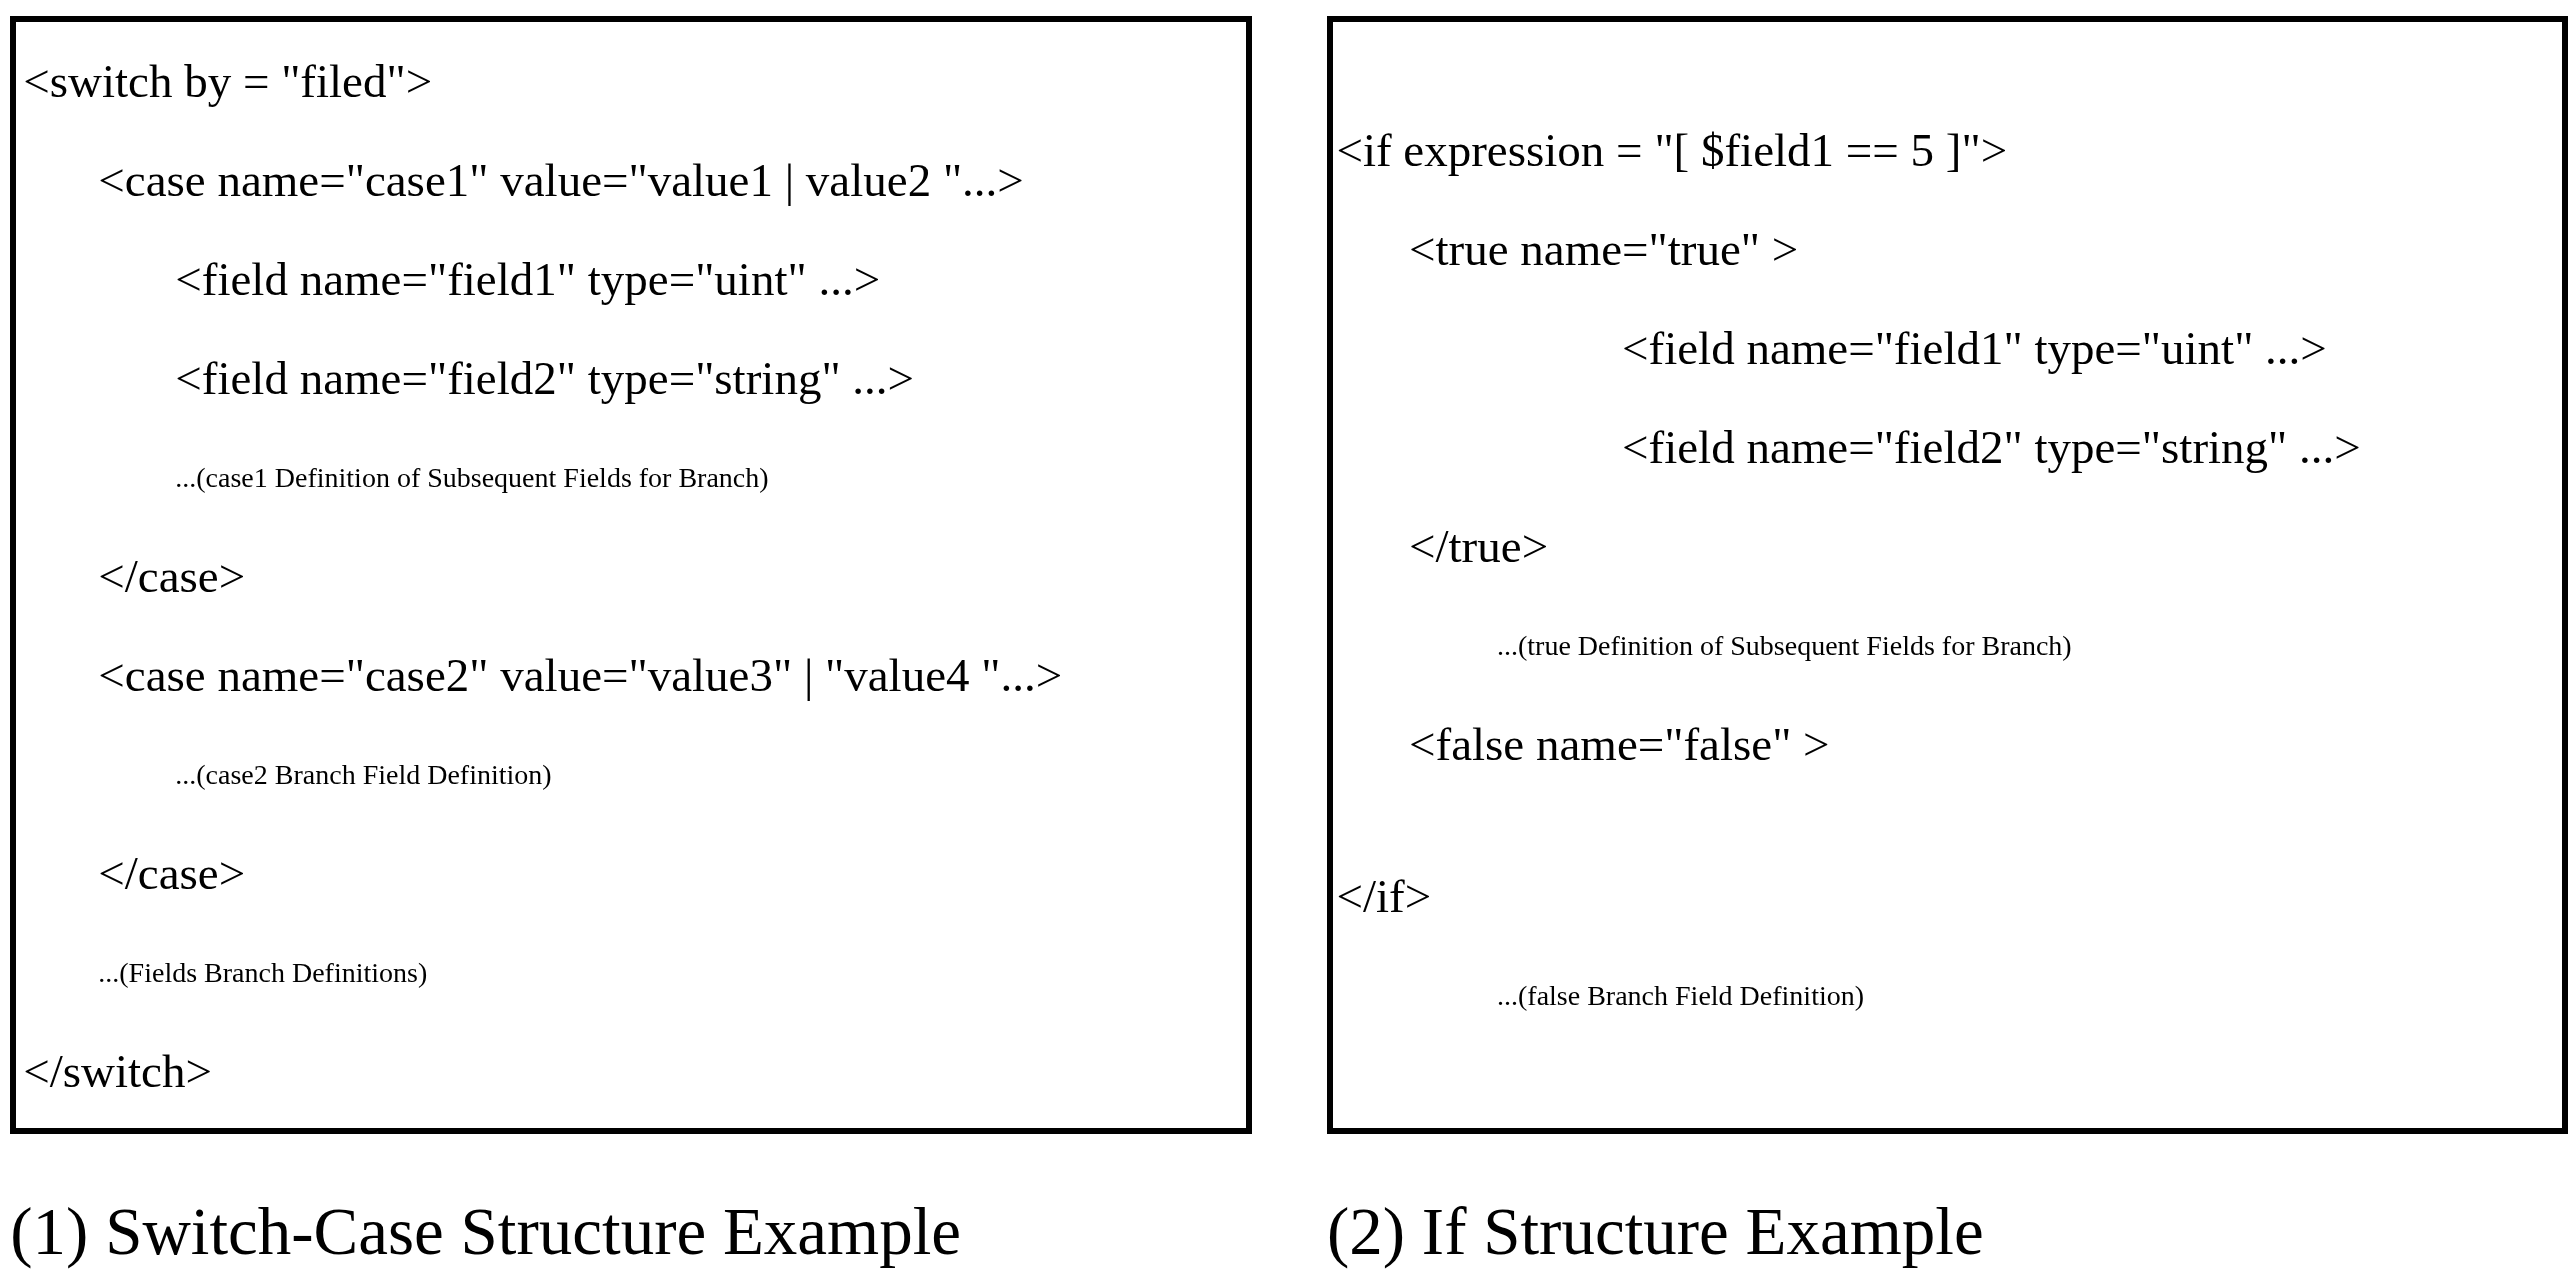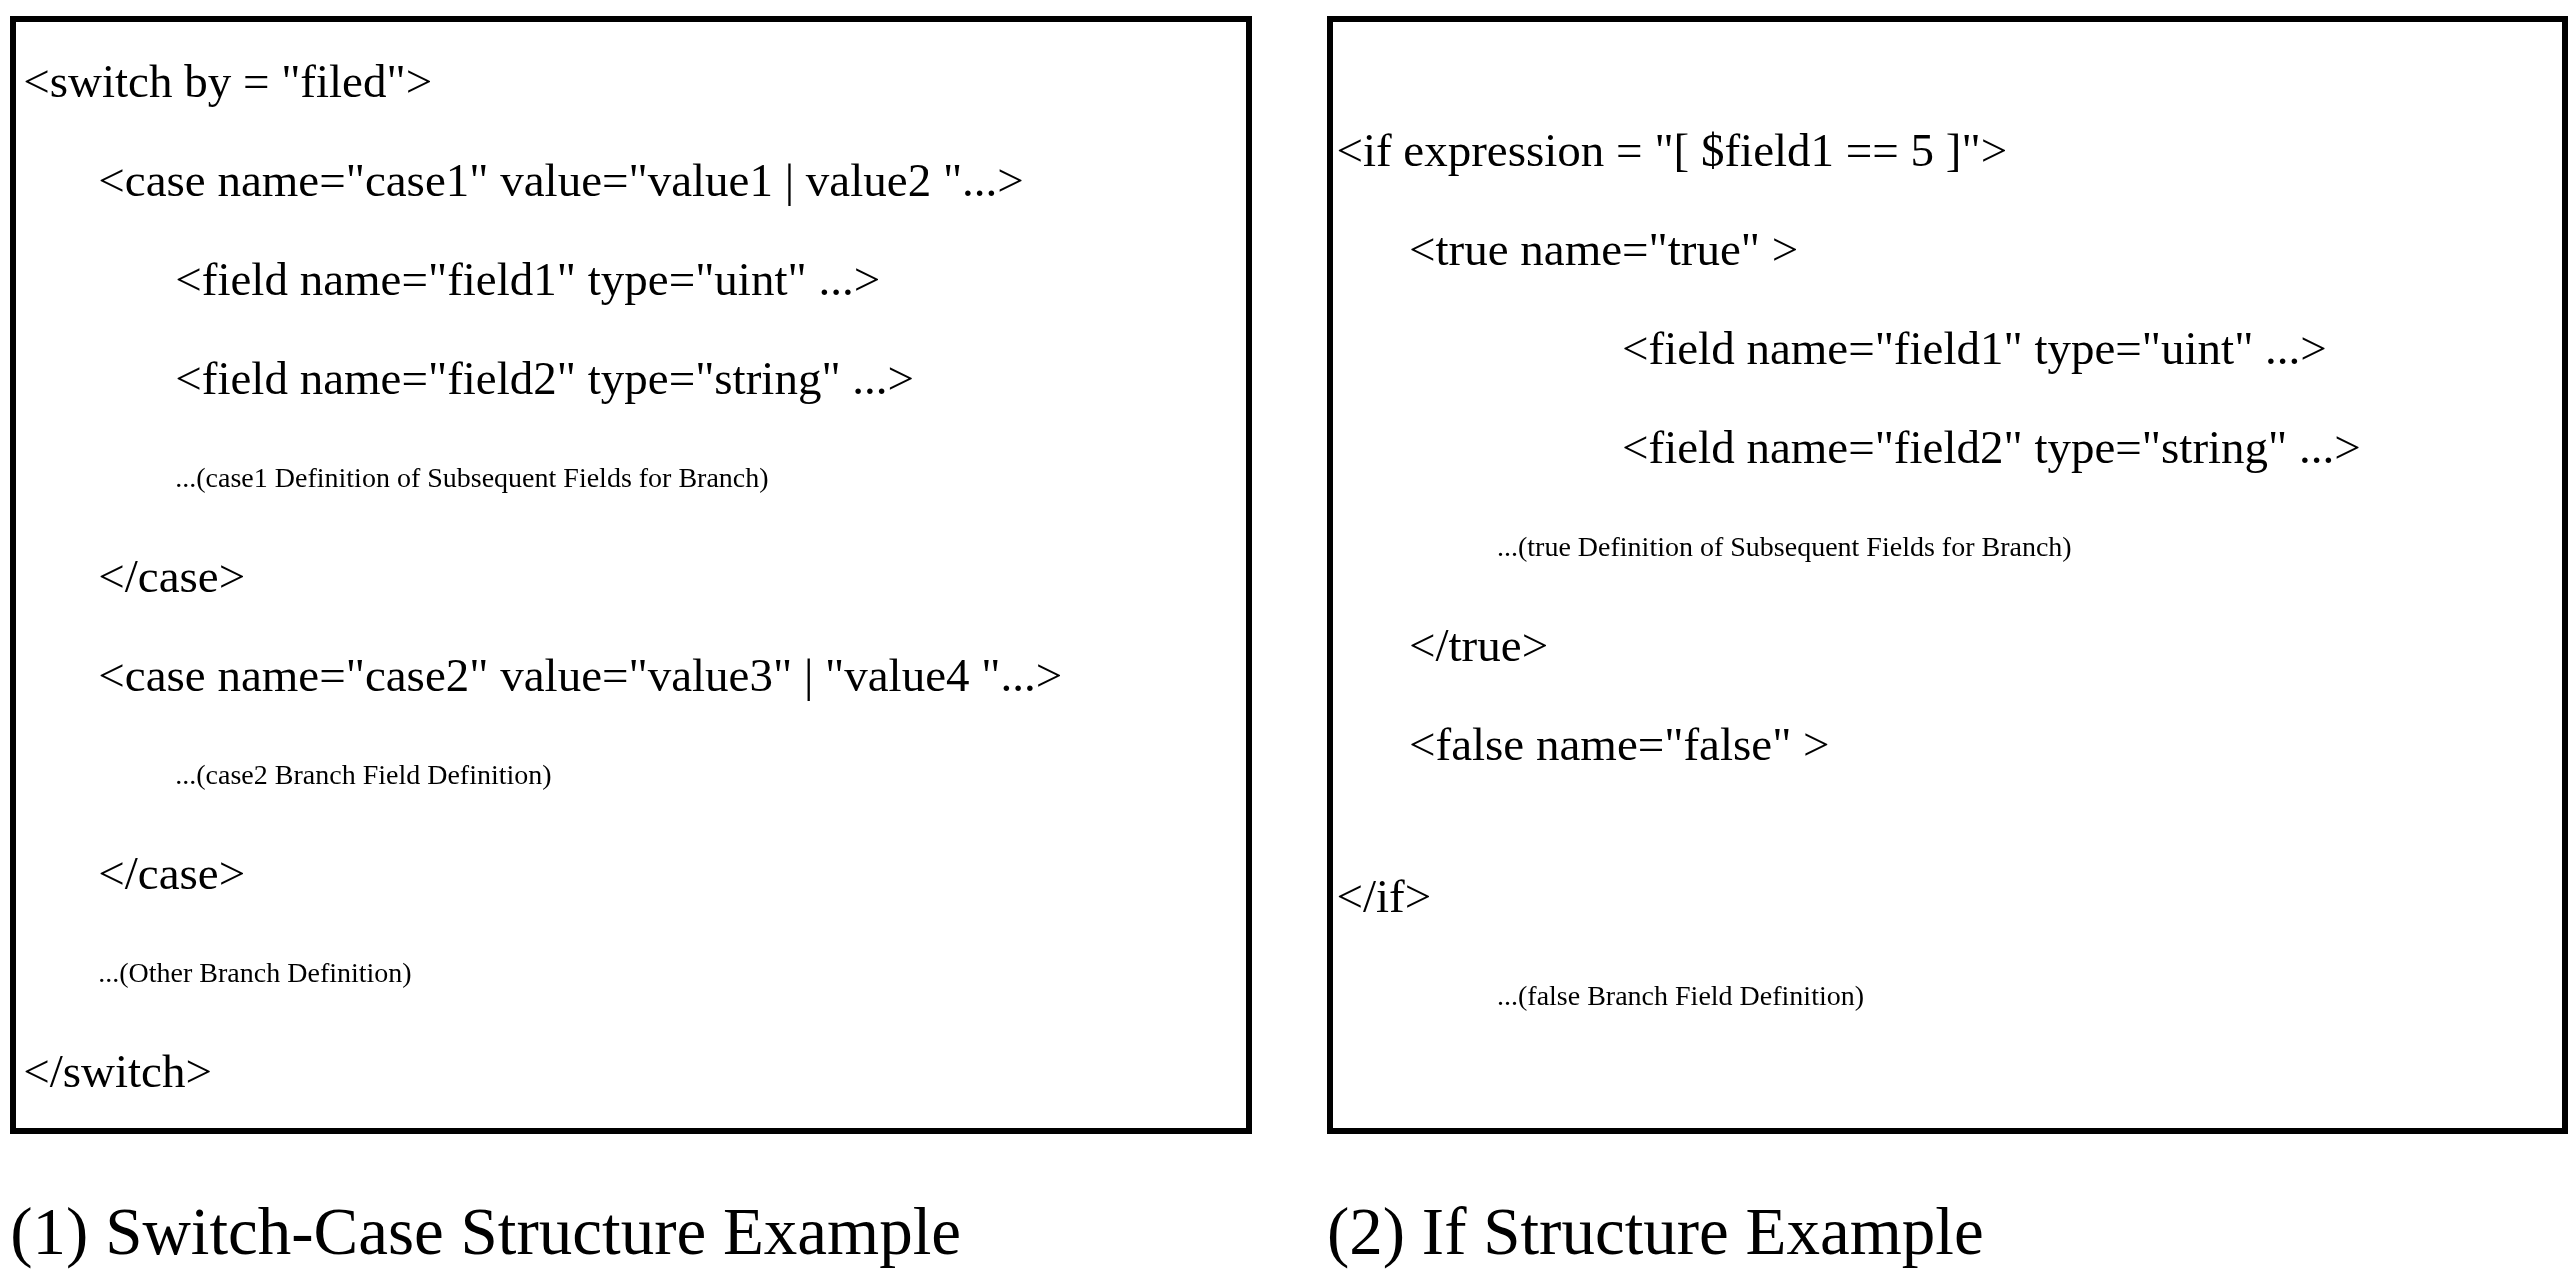--- a/index.html
+++ b/index.html
@@ -64,36 +64,36 @@
       <div class="code-lines">
           <div class="code-line ind-0">&lt;switch by = "filed"&gt;</div>
           <div class="code-line ind-1">&lt;case name="case1" value="value1 | value2 "...&gt;</div>
           <div class="code-line ind-2">&lt;field name="field1" type="uint" ...&gt;</div>
           <div class="code-line ind-2">&lt;field name="field2" type="string" ...&gt;</div>
           <div class="code-line ind-2 small">...(case1 Definition of Subsequent Fields for Branch)</div>
           <div class="code-line ind-1">&lt;/case&gt;</div>
           <div class="code-line ind-1">&lt;case name="case2" value="value3" | "value4 "...&gt;</div>
           <div class="code-line ind-2 small">...(case2 Branch Field Definition)</div>
           <div class="code-line ind-1">&lt;/case&gt;</div>
-          <div class="code-line ind-1 small">...(Other Branch Definition)</div>
+          <div class="code-line ind-1 small">...(Fields Branch Definitions)</div>
           <div class="code-line ind-0">&lt;/switch&gt;</div>
         </div>
     </div>
     <div class="caption">(1) Switch-Case Structure Example</div>
   </section>
 
   <section class="panel panel-right">
     <div class="code-box">
       <div class="code-lines">
           <div class="code-line ind-0">&lt;if expression = "[ $field1 == 5 ]"&gt;</div>
           <div class="code-line ind-1">&lt;true name="true" &gt;</div>
           <div class="code-line ind-3">&lt;field name="field1" type="uint" ...&gt;</div>
           <div class="code-line ind-3">&lt;field name="field2" type="string" ...&gt;</div>
+          <div class="code-line ind-1">&lt;/true&gt;</div>
           <div class="code-line ind-2 small">...(true Definition of Subsequent Fields for Branch)</div>
-          <div class="code-line ind-1">&lt;/true&gt;</div>
           <div class="code-line ind-1">&lt;false name="false" &gt;</div>
           <div class="code-line ind-0 gap-before">&lt;/if&gt;</div>
           <div class="code-line ind-2 small">...(false Branch Field Definition)</div>
         </div>
     </div>
     <div class="caption">(2) If Structure Example</div>
   </section>
 
 </div>
 

